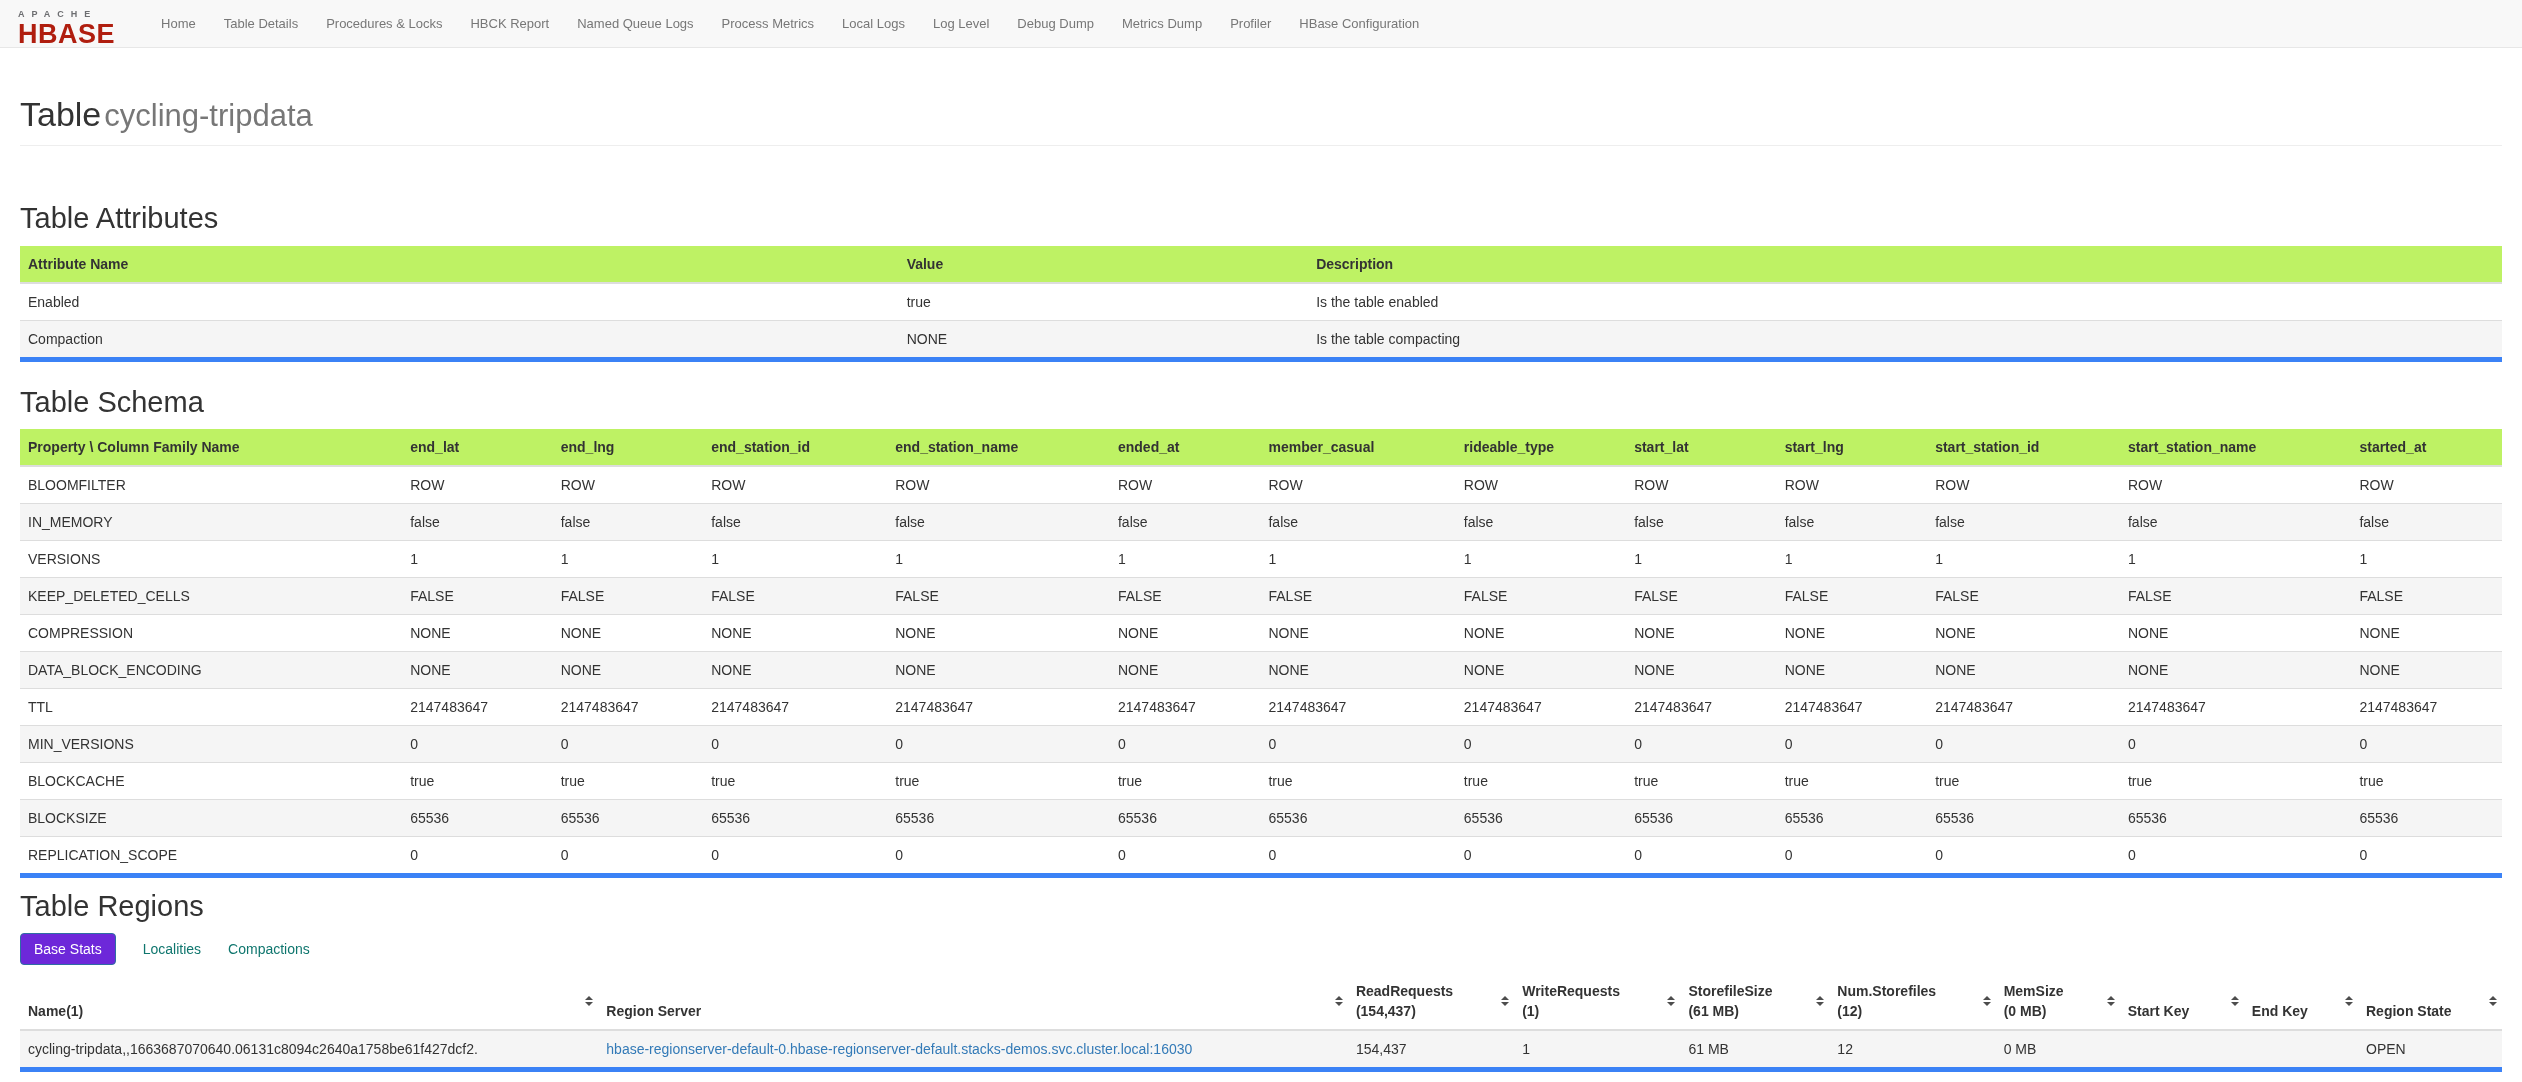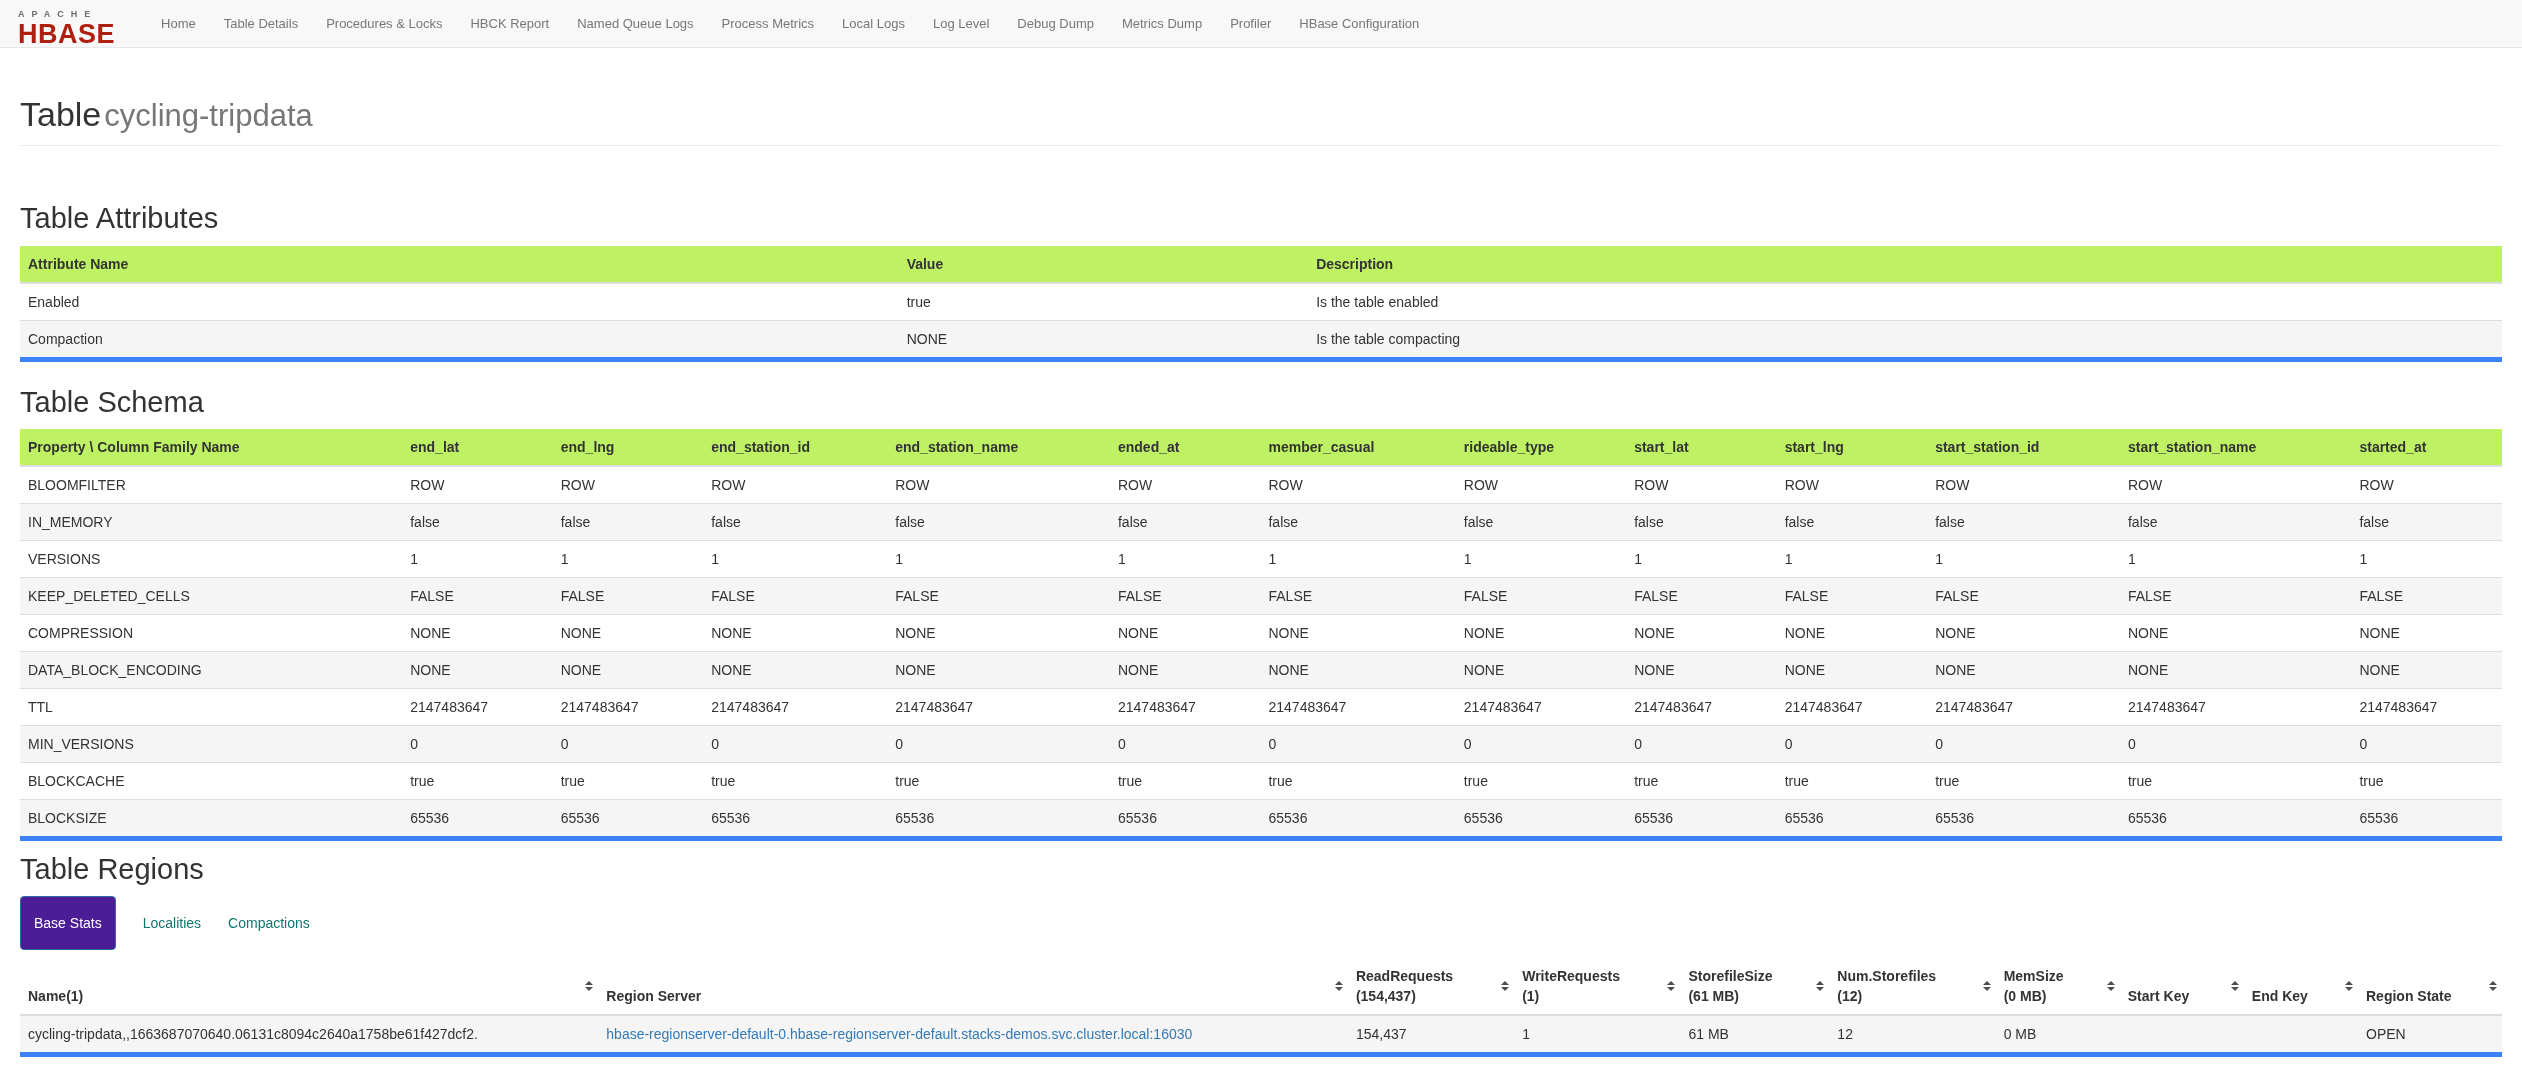--- a/index.html
+++ b/index.html
@@ -88,22 +88,22 @@
   .regions a { color: #337ab7; text-decoration: none; }
 
   .sort { position: absolute; right: 5px; top: 50%; transform: translateY(-50%); cursor: pointer; }
   .sort i { display: block; width: 0; height: 0; border-left: 4px solid transparent; border-right: 4px solid transparent; }
   .sort .up { border-bottom: 4px solid #4d4d4d; margin-bottom: 2px; }
   .sort .down { border-top: 4px solid #4d4d4d; }
 
   
   .tabs { display: flex; align-items: center; margin-bottom: 8px; }
   .tab-btn {
-    display: inline-block; background: #4c1d95; color: #fff; border: 1px solid #2e6da4;
-    border-radius: 4px; padding: 18px 13px; font-size: 14px; cursor: pointer;
+    display: inline-block; background: #6d28d9; color: #fff; border: 1px solid #2e6da4;
+    border-radius: 4px; padding: 7px 13px; font-size: 14px; cursor: pointer;
     font-family: "Liberation Sans", sans-serif;
   }
   .tab-link {
     color: #0f766e; text-decoration: none; font-size: 14px;
     margin-left: 27px; cursor: pointer;
   }
 </style>
 </head>
 <body>
 
@@ -347,20 +347,35 @@
             <td>65536</td>
             <td>65536</td>
             <td>65536</td>
             <td>65536</td>
             <td>65536</td>
             <td>65536</td>
             <td>65536</td>
             <td>65536</td>
             <td>65536</td>
           </tr>
+          <tr>
+            <td>REPLICATION_SCOPE</td>
+            <td>0</td>
+            <td>0</td>
+            <td>0</td>
+            <td>0</td>
+            <td>0</td>
+            <td>0</td>
+            <td>0</td>
+            <td>0</td>
+            <td>0</td>
+            <td>0</td>
+            <td>0</td>
+            <td>0</td>
+          </tr>
         </tbody>
     </table>
   </section>
 
   <section class="sec-regions">
     <h2 class="section-heading">Table Regions</h2>
     <div class="tabs">
         <button class="tab-btn">Base Stats</button>
         <a class="tab-link">Localities</a>
         <a class="tab-link">Compactions</a>

